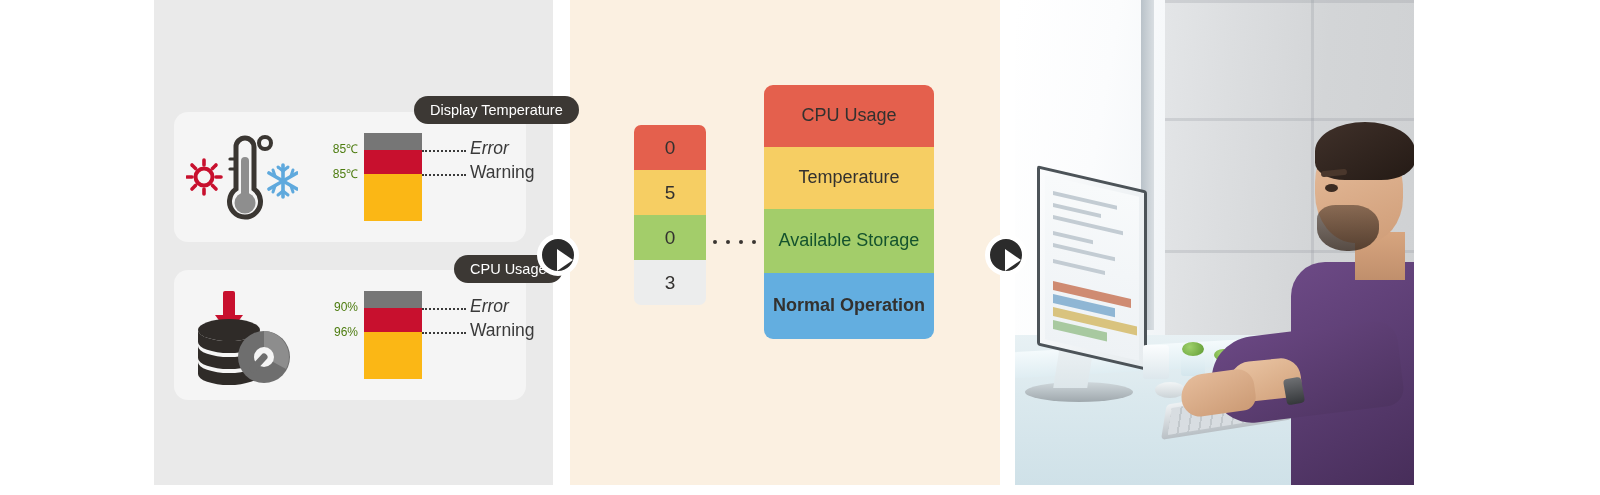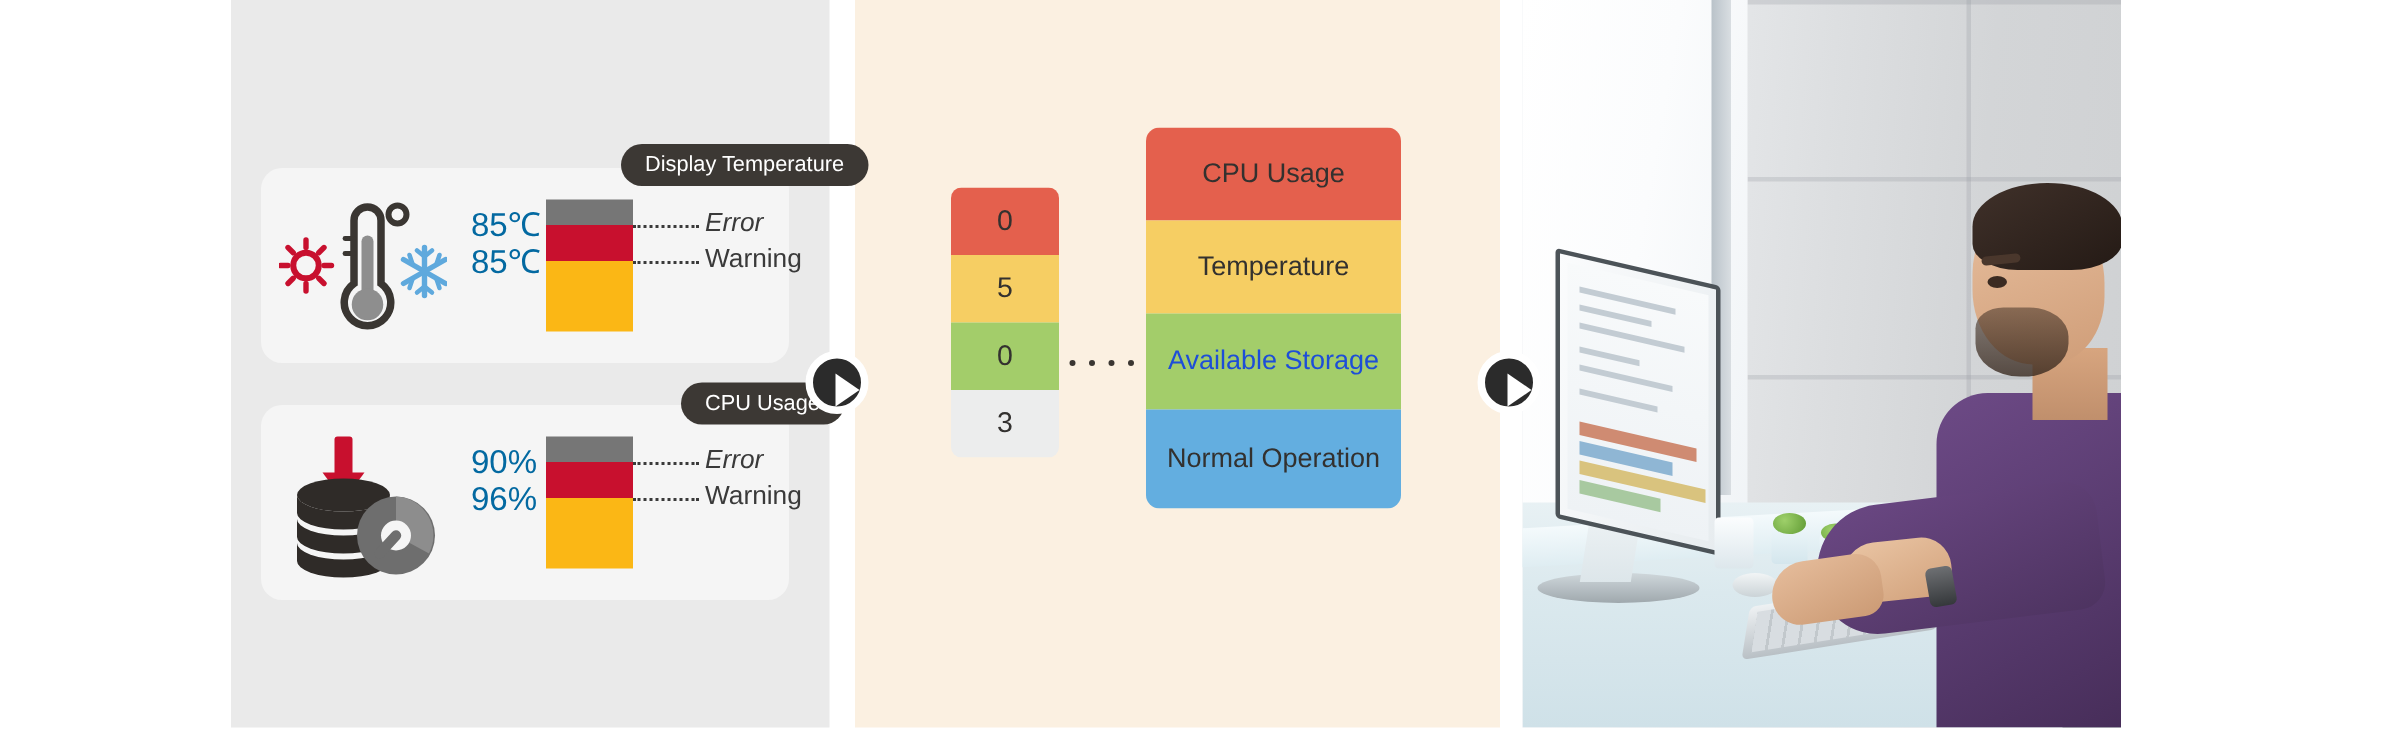--- a/index.html
+++ b/index.html
@@ -34,21 +34,21 @@
 
   .icon-box {
     position: absolute; left: 12px; top: 50%; transform: translateY(-50%);
     width: 112px; height: 104px;
   }
 
   
   .gauge-group { position: absolute; left: 140px; top: 50%; transform: translateY(-50%);
                  width: 210px; height: 104px; }
   .gauge-vals { position: absolute; left: 0; top: 12px; width: 44px;
-                text-align: right; font-size: 22px; color: #0369a1; }
+                text-align: right; font-size: 12px; color: #4d7c0f; }
   .gauge-vals div { height: 25px; line-height: 25px; }
   .gauge-bar { position: absolute; left: 50px; top: 8px; width: 58px; height: 88px; }
   .seg { width: 100%; }
   .seg-grey { height: 17px; background: #767676; }
   .seg-red  { height: 24px; background: #c8102e; }
   .seg-yel  { height: 47px; background: #fbb715; }
   .dash-row { position: absolute; left: 108px; height: 1px; width: 44px;
               border-top: 2px dotted #3a3a3a; }
   .dash-err  { top: 25px; }
   .dash-warn { top: 49px; }
@@ -300,22 +300,22 @@
     <div class="conn-dots">
       <span style="left:0"></span>
         <span style="left:13px"></span>
       <span style="left:26px"></span>
         <span style="left:39px"></span>
       <span style="left:52px"></span>
     </div>
     <div class="status-col" id="status-col">
         <div class="status-cell" style="background: rgb(228, 96, 77); color: rgb(51, 49, 47); height: 62px;">CPU Usage</div>
         <div class="status-cell" style="background: rgb(246, 206, 99); color: rgb(51, 49, 47); height: 62px;">Temperature</div>
-        <div class="status-cell" style="background: rgb(163, 205, 106); color: #1d4ed8; height: 64px;">Available Storage</div>
-        <div class="status-cell" style="background: rgb(99, 174, 224); color: rgb(51, 49, 47); height: 66px;">Normal Operation</div>
+        <div class="status-cell" style="background: rgb(163, 205, 106); color: #14532d; height: 64px;">Available Storage</div>
+        <div class="status-cell" style="background: rgb(99, 174, 224); color: rgb(51, 49, 47); height: 66px; font-weight: bold;">Normal Operation</div>
       </div>
   </div>
 
   <div class="play play-2"></div>
 
   <div class="panel-photo">
     <div class="ph-wall"></div>
     <div class="ph-seam" style="left:150px; top:0; width:249px; height:3px;"></div>
     <div class="ph-seam" style="left:150px; top:118px; width:249px; height:3px;"></div>
     <div class="ph-seam" style="left:150px; top:250px; width:249px; height:3px;"></div>

